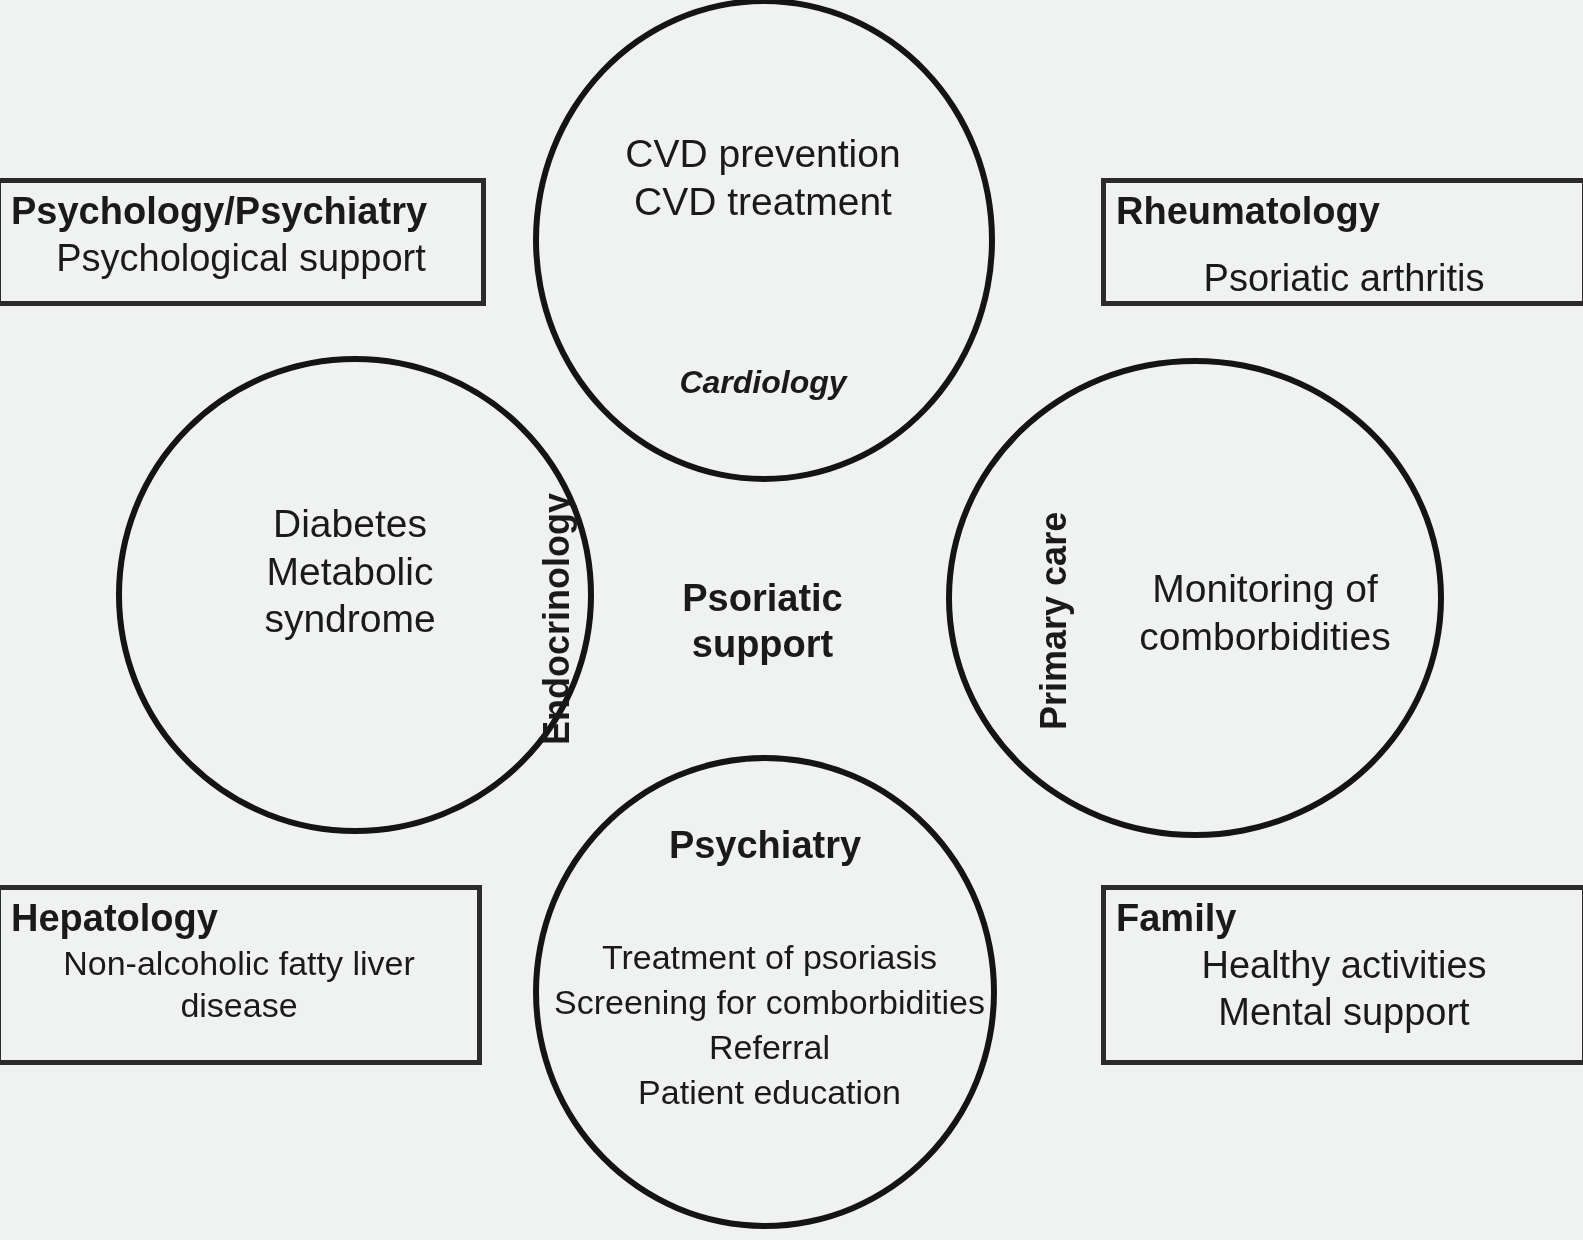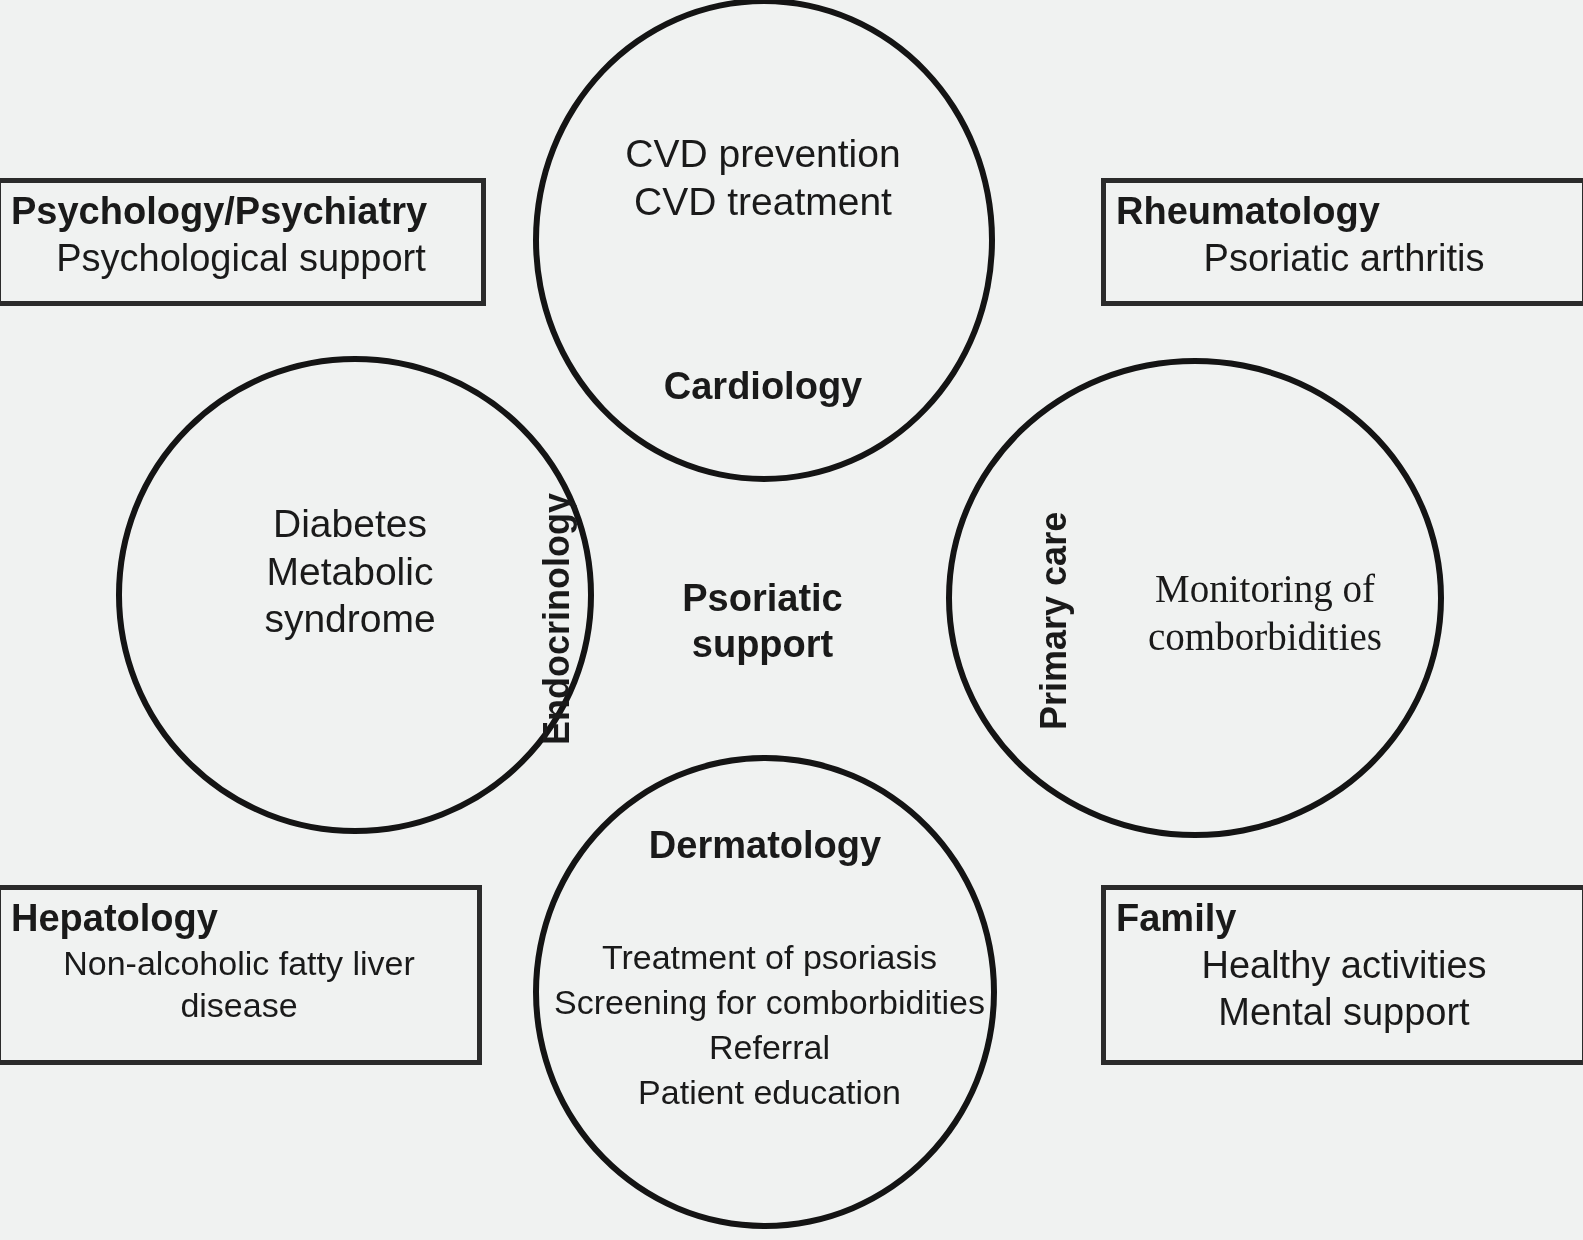--- a/index.html
+++ b/index.html
@@ -24,27 +24,27 @@
   #circle-top   { left:533px; top:-2px;  width:462px; height:484px; }
   #circle-left  { left:116px; top:356px; width:478px; height:478px; }
   #circle-right { left:946px; top:358px; width:498px; height:480px; }
   #circle-bottom{ left:533px; top:755px; width:464px; height:474px; }
 
   
   .ctext{position:absolute;text-align:center;line-height:1.22;}
   .bold{font-weight:bold;}
 
   #txt-cvd      { left:583px; top:130px;  width:360px; font-size:39px; }
-  #txt-cardiology{left:583px; top:363px;  width:360px; font-size:38px; }
+  #txt-cardiology{left:583px; top:363px;  width:360px; font-size:32px;font-style:italic; }
 
   #txt-metabolic{ left:175px; top:500px;  width:350px; font-size:39px; }
 
   #txt-center   { left:610px; top:575px;  width:305px; font-size:38px; }
 
-  #txt-monitor  { left:1080px;top:565px;  width:370px; font-size:39px;font-family:Liberation Serif, serif; }
+  #txt-monitor  { left:1080px;top:565px;  width:370px; font-size:39px; }
 
   #txt-derm     { left:580px; top:822px;  width:370px; font-size:38px; }
   #txt-dermlist { left:527px; top:935px;  width:485px; font-size:34px; line-height:1.32; }
 
   
   .vlabel{
     position:absolute;
     font-size:36px;
     font-weight:bold;
     white-space:nowrap;
@@ -65,21 +65,21 @@
   }
   .box .title{font-weight:bold;line-height:1.2;}
   .box .sub{text-align:center;line-height:1.22;}
 
   #box-psychology{ left:-4px;   top:178px;  width:490px;  height:128px; }
   #box-psychology .title{font-size:38px;}
   #box-psychology .sub{font-size:38px;}
 
   #box-rheumatology{ left:1101px; top:178px;  width:486px; height:128px; }
   #box-rheumatology .title{font-size:38px;}
-  #box-rheumatology .sub{font-size:38px;}
+  #box-rheumatology .sub{font-size:38px;margin-top:20px;}
 
   #box-hepatology{ left:-4px;   top:885px;  width:486px; height:180px; }
   #box-hepatology .title{font-size:38px;}
   #box-hepatology .sub{font-size:34px;line-height:1.25;}
 
   #box-family{ left:1101px; top:885px;  width:486px; height:180px; }
   #box-family .title{font-size:38px;}
   #box-family .sub{font-size:38px;line-height:1.25;}
 
   .line{display:block;}
@@ -109,21 +109,21 @@
   <div class="ctext bold" id="txt-center">
     <span class="line">Psoriatic</span>
     <span class="line">support</span>
   </div>
 
   <div class="ctext" id="txt-monitor">
     <span class="line">Monitoring of</span>
     <span class="line">comborbidities</span>
   </div>
 
-  <div class="ctext bold" id="txt-derm">Dermatology</div>
+  <div class="ctext bold" id="txt-derm">Psychiatry</div>
   <div class="ctext" id="txt-dermlist">
     <span class="line">Treatment of psoriasis</span>
     <span class="line">Screening for comborbidities</span>
     <span class="line">Referral</span>
     <span class="line">Patient education</span>
   </div>
 
   <div class="vlabel" id="label-endocrinology">Endocrinology</div>
   <div class="vlabel" id="label-primarycare">Primary care</div>
 

